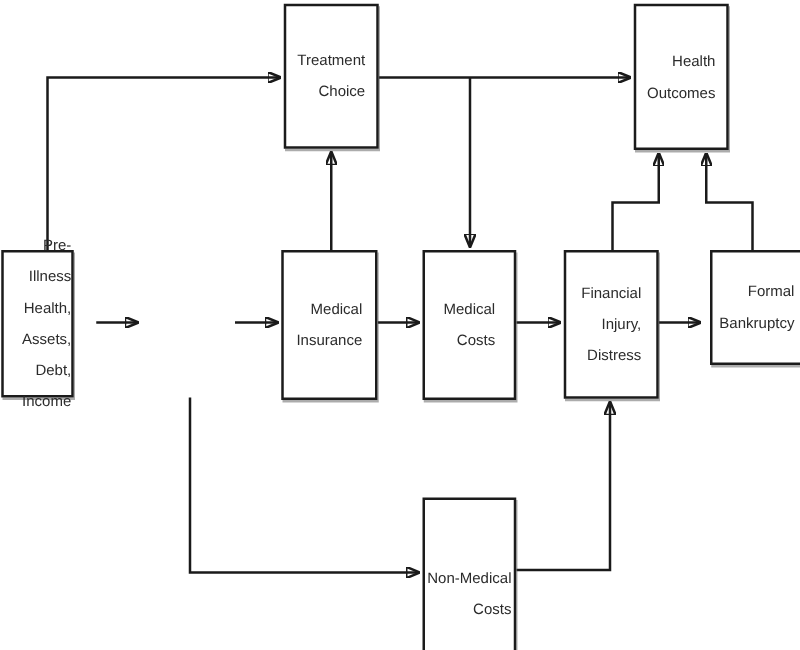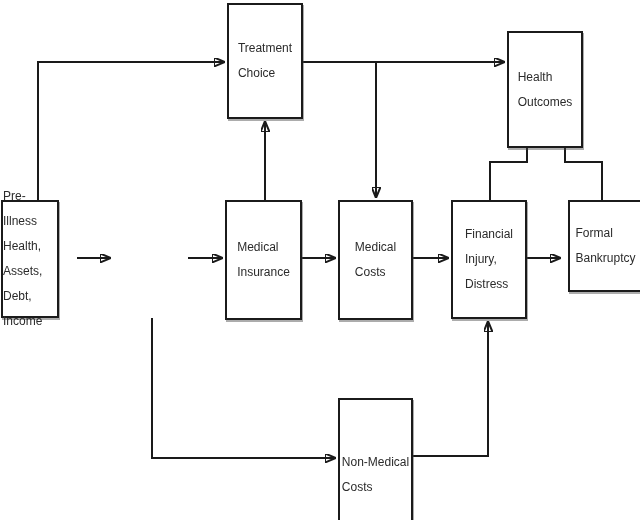--- a/index.html
+++ b/index.html
@@ -27,36 +27,36 @@
   }
   .node {
     position: absolute;
     box-sizing: border-box;
     background: #ffffff;
     border: 2px solid #1b1b1b;
     box-shadow: 1px 2px 0 rgba(70,70,70,0.45);
     display: flex;
     align-items: center;
     justify-content: center;
-    text-align: left;
+    text-align: right;
     white-space: pre-line;
     font-size: 12px;
     line-height: 25px;
     color: #2b2b2b;
   }
   
   .n-pre        { left: 1px;   top: 200px; width: 58px; height: 118px; }
   .n-illness    { left: 113px; top: 200px; width: 75px; height: 118px; }
   .n-insurance  { left: 225px; top: 200px; width: 77px; height: 120px; }
   .n-medcosts   { left: 338px; top: 200px; width: 75px; height: 120px; }
   .n-strain     { left: 451px; top: 200px; width: 76px; height: 119px; }
   .n-bankruptcy { left: 568px; top: 200px; width: 75px; height: 92px; }
   
   .n-treatment  { left: 227px; top: 3px;   width: 76px; height: 116px; }
-  .n-outcomes   { left: 507px; top: 3px;   width: 76px; height: 117px; margin-top: 28px; }
+  .n-outcomes   { left: 507px; top: 3px;   width: 76px; height: 117px; }
   
   .n-nonmed     { left: 338px; top: 398px; width: 75px; height: 153px; }
 </style>
 </head>
 <body>
 
 <div id="stage">
 
   <svg id="edges" viewBox="0 0 640 520" xmlns="http://www.w3.org/2000/svg">
     <defs>

